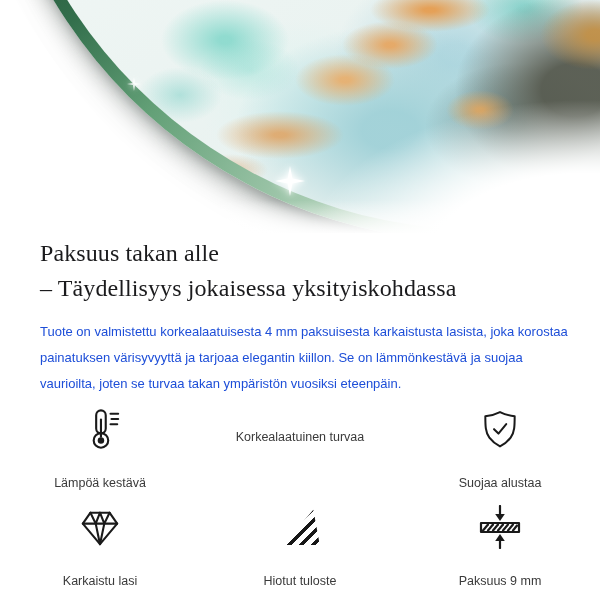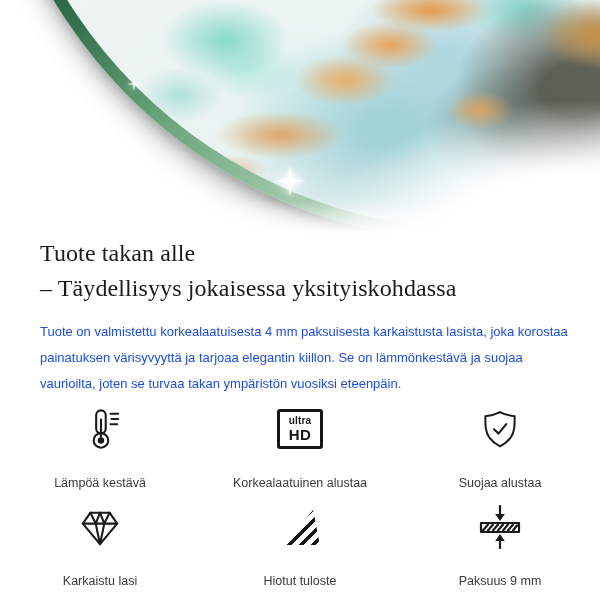--- a/index.html
+++ b/index.html
@@ -99,21 +99,21 @@
     <svg class="sparkle sparkle-main" width="30" height="30" viewBox="0 0 30 30">
       <path d="M15 0 L17.4 12.6 L30 15 L17.4 17.4 L15 30 L12.6 17.4 L0 15 L12.6 12.6 Z"></path>
     </svg>
     <svg class="sparkle sparkle-small" width="14" height="14" viewBox="0 0 30 30">
       <path d="M15 0 L17.4 12.6 L30 15 L17.4 17.4 L15 30 L12.6 17.4 L0 15 L12.6 12.6 Z"></path>
     </svg>
     <div class="hero-fade"></div>
   </section>
 
   <section class="content">
-    <h1><span>Tuote takan alle</span><br><span>– Täydellisyys jokaisessa yksityiskohdassa</span></h1>
+    <h1><span>Paksuus takan alle</span><br><span>– Täydellisyys jokaisessa yksityiskohdassa</span></h1>
     <p class="intro">Tuote on valmistettu korkealaatuisesta 4 mm paksuisesta karkaistusta lasista, joka korostaa painatuksen värisyvyyttä ja tarjoaa elegantin kiillon. Se on lämmönkestävä ja suojaa vaurioilta, joten se turvaa takan ympäristön vuosiksi eteenpäin.</p>
   </section>
 
   <section class="features">
 
     <div class="feature">
       <div class="icon-wrap">
         <svg width="46" height="44" viewBox="0 0 48 46">
           <rect class="icon-stroke" x="20" y="3.5" width="10" height="24" rx="5"></rect>
           <circle class="icon-stroke" cx="25" cy="35" r="7.6"></circle>
@@ -121,27 +121,21 @@
           <circle class="icon-fill" cx="25" cy="35" r="3.4"></circle>
           <line class="icon-stroke" x1="35" y1="7" x2="43" y2="7"></line>
           <line class="icon-stroke" x1="36" y1="12.5" x2="43" y2="12.5"></line>
           <line class="icon-stroke" x1="35" y1="18" x2="42" y2="18"></line>
         </svg>
       </div>
       <div class="label">Lämpöä kestävä</div>
     </div>
 
     <div class="feature">
-      <div class="icon-wrap">
-        <div class="uhd-box">
-          <span class="uhd-top">ultra</span>
-          <span class="uhd-bottom">HD</span>
-        </div>
-      </div>
-      <div class="label">Korkealaatuinen alustaa</div>
+      <div class="label">Korkealaatuinen turvaa</div>
     </div>
 
     <div class="feature">
       <div class="icon-wrap">
         <svg width="44" height="44" viewBox="0 0 48 46">
           <path class="icon-stroke" d="M24 4.5 C29 7 35 8.6 40 9.2 C40 19 40 26.6 35.6 32.4 C32.4 36.6 28.4 39.8 24 42 C19.6 39.8 15.6 36.6 12.4 32.4 C8 26.6 8 19 8 9.2 C13 8.6 19 7 24 4.5 Z"></path>
           <path class="icon-stroke" d="M17.5 23.2 L22.3 28 L30.8 17.6" stroke-width="2.8"></path>
         </svg>
       </div>
       <div class="label">Suojaa alustaa</div>

